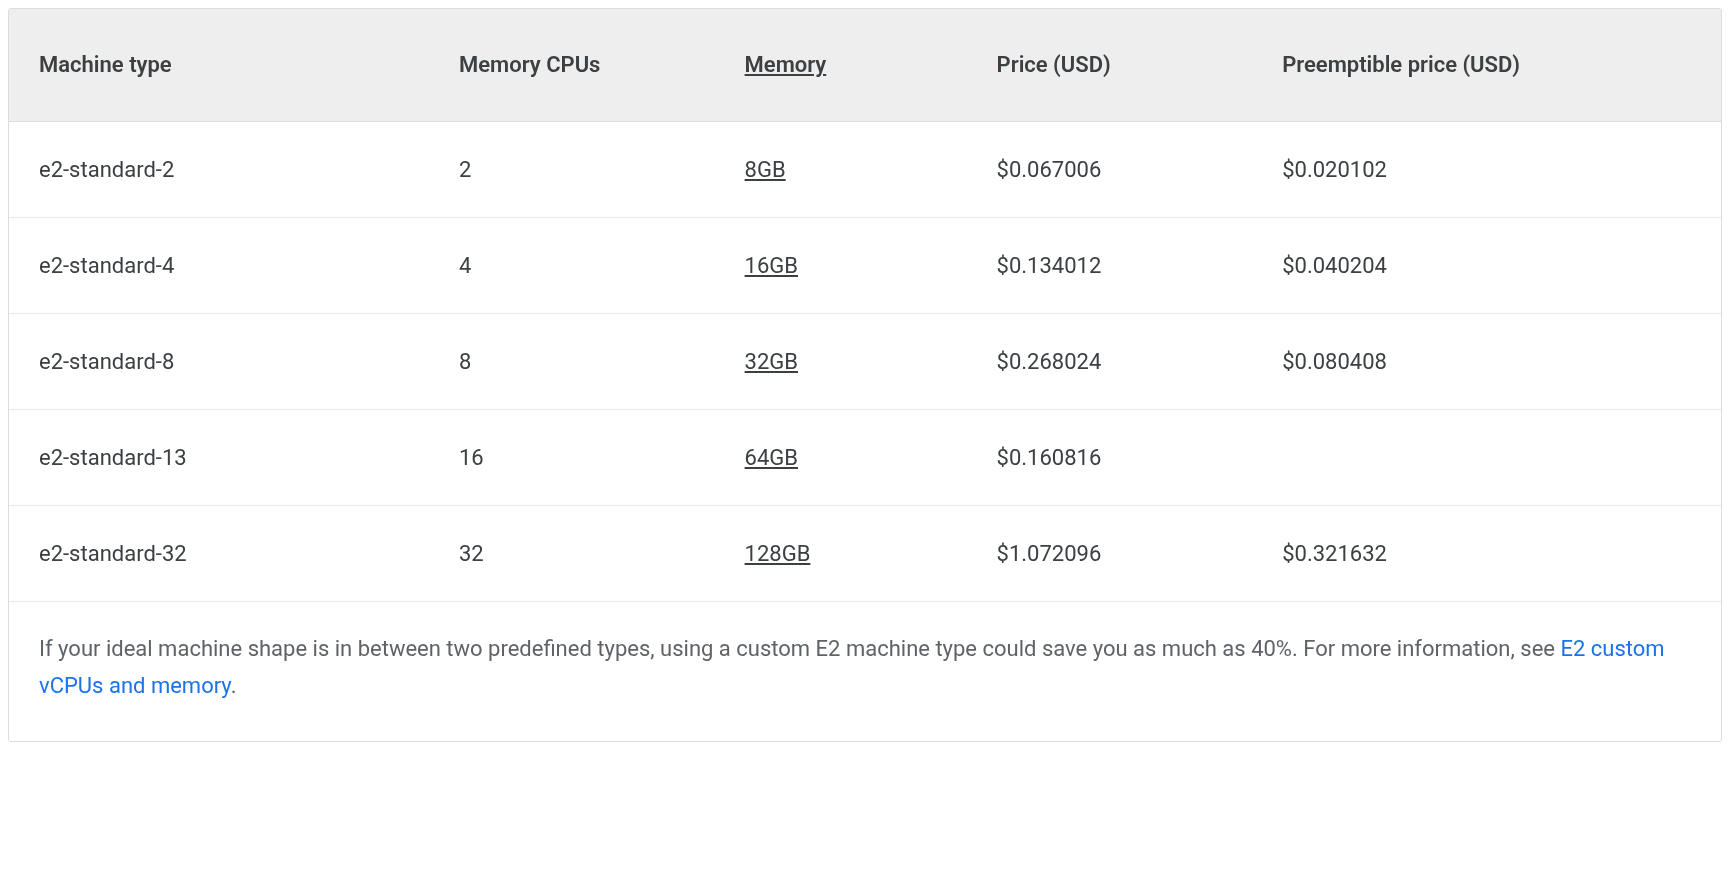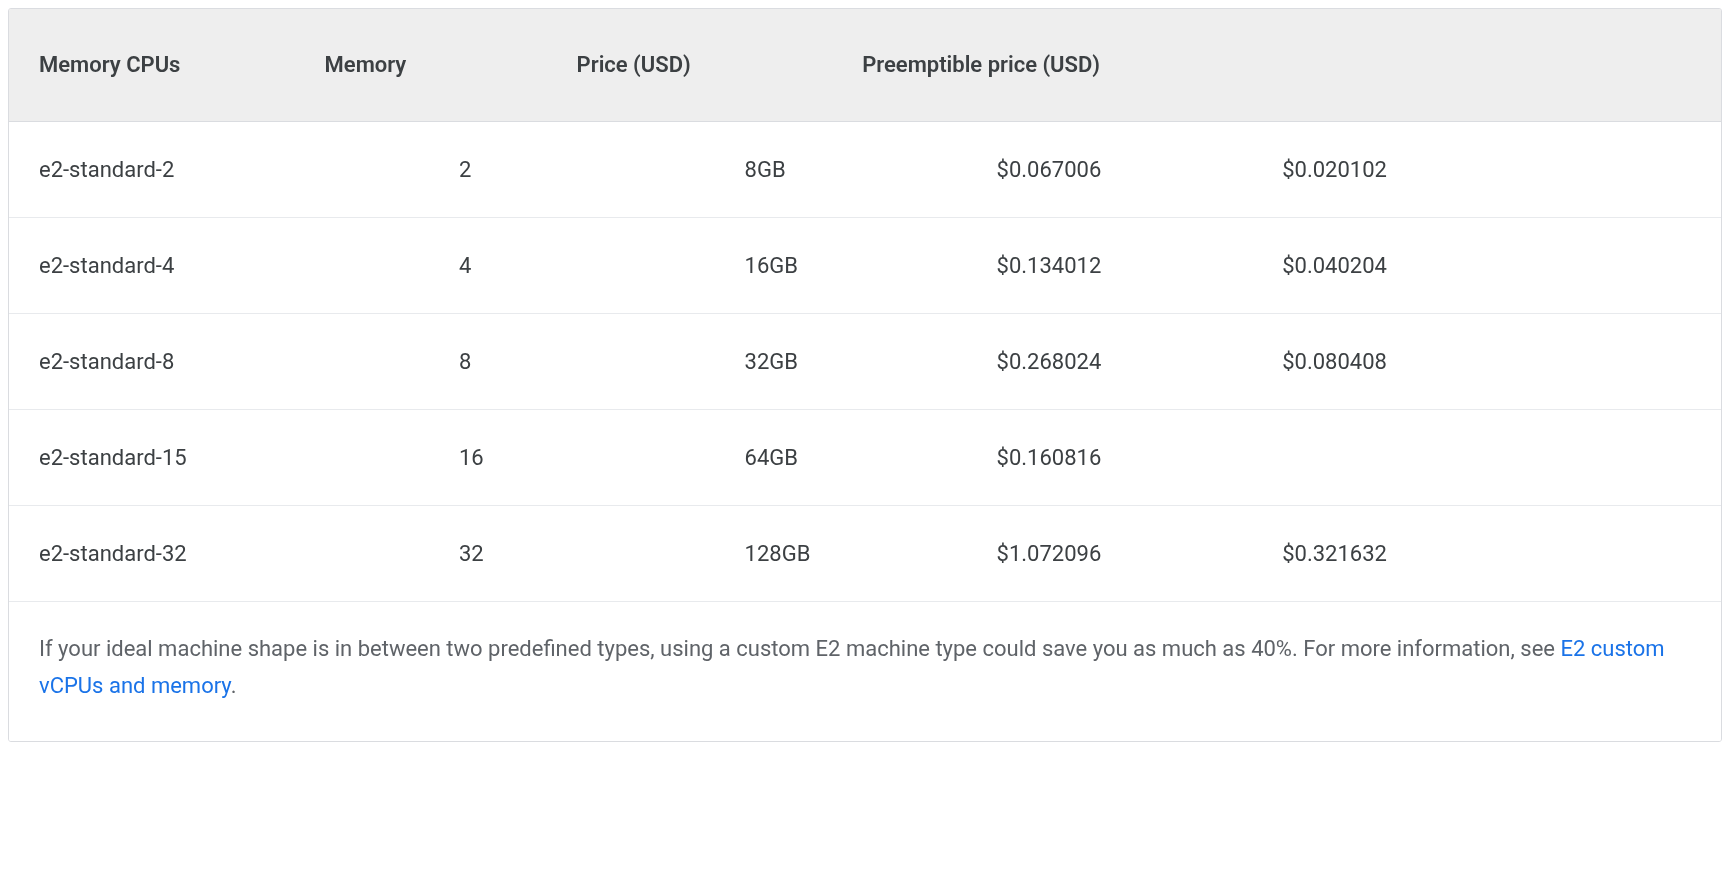--- a/index.html
+++ b/index.html
@@ -33,21 +33,21 @@
     border-bottom: 1px solid #e8eaed;
     background: #ffffff;
   }
   .tbody .row:last-child { border-bottom: none; }
   .th {
     font-weight: 600;
     color: #3c4043;
   }
   .col-type   { flex: 0 0 25%;  padding: 0 14px; }
   .col-vcpu   { flex: 0 0 17%;  padding: 0 14px; }
-  .col-mem    { flex: 0 0 15%;  padding: 0 14px; }
+  .col-mem    { flex: 0 0 15%;  padding: 0 14px; text-decoration: underline; }
   .col-price  { flex: 0 0 17%;  padding: 0 14px; }
   .col-pprice { flex: 0 0 26%;  padding: 0 14px; }
   .footer-row {
     display: flex;
     align-items: flex-start;
     padding: 28px 30px 36px;
     background: #ffffff;
   }
   .footer-left {
     flex: 0 0 25%;
@@ -62,20 +62,21 @@
     text-decoration: none;
   }
 </style>
 </head>
 <body>
 
 <div class="pricing-table">
 
   <div class="thead">
     <div class="row">
+      <div class="th col-type">Machine type</div>
       <div class="th col-vcpu">Memory CPUs</div>
       <div class="th col-mem">Memory</div>
       <div class="th col-price">Price (USD)</div>
       <div class="th col-pprice">Preemptible price (USD)</div>
     </div>
   </div>
 
   <div class="tbody">
     <div class="row">
       <div class="col-type">e2-standard-2</div>
@@ -92,21 +93,21 @@
       <div class="col-pprice">$0.040204</div>
     </div>
     <div class="row">
       <div class="col-type">e2-standard-8</div>
       <div class="col-vcpu">8</div>
       <div class="col-mem">32GB</div>
       <div class="col-price">$0.268024</div>
       <div class="col-pprice">$0.080408</div>
     </div>
     <div class="row">
-      <div class="col-type">e2-standard-15</div>
+      <div class="col-type">e2-standard-13</div>
       <div class="col-vcpu">16</div>
       <div class="col-mem">64GB</div>
       <div class="col-pprice">$0.160816</div>
     </div>
     <div class="row">
       <div class="col-type">e2-standard-32</div>
       <div class="col-vcpu">32</div>
       <div class="col-mem">128GB</div>
       <div class="col-price">$1.072096</div>
       <div class="col-pprice">$0.321632</div>

